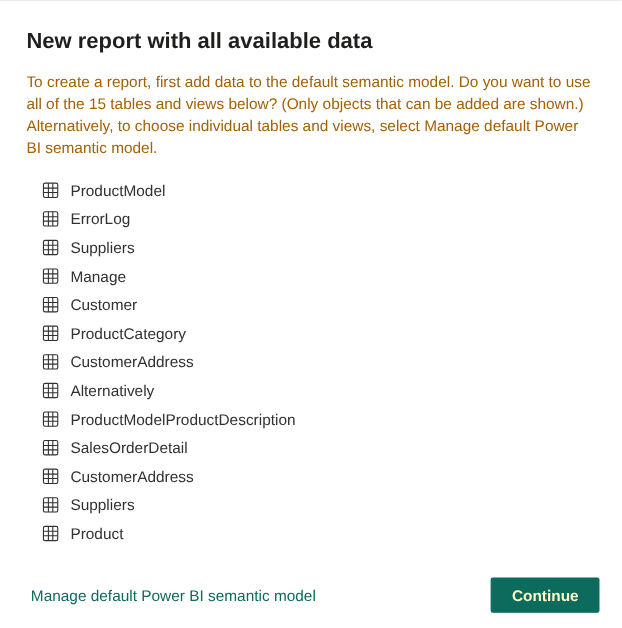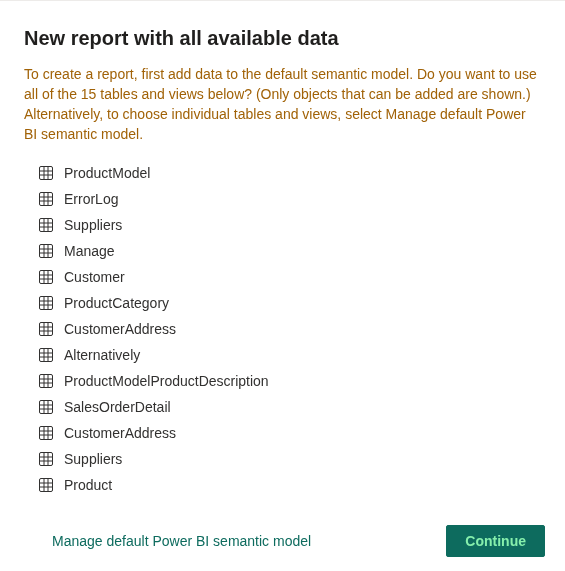--- a/index.html
+++ b/index.html
@@ -70,21 +70,20 @@
     height: 16px;
     flex-shrink: 0;
     display: block;
   }
   .footer {
     display: flex;
     align-items: center;
     justify-content: space-between;
     padding-top: 16px;
     gap: 8px;
-    margin-left: 24px;
   }
   .manage-link {
     color: #0d6b5e;
     font-size: 14px;
     text-decoration: none;
     cursor: pointer;
     padding-left: 4px;
   }
   .footer-buttons {
     display: flex;
@@ -95,21 +94,21 @@
     font-size: 14px;
     padding: 5px 18px;
     border-radius: 2px;
     cursor: pointer;
     border: 1px solid transparent;
     min-width: 72px;
     line-height: 20px;
   }
   .btn-primary {
     background: #0d6b5e;
-    color: #86efac;
+    color: #fef9c3;
     border-color: #0d6b5e;
     font-weight: 600;
   }
   .btn-secondary {
     background: #ffffff;
     color: #323130;
     border-color: #8a8886;
   }
 </style>
 </head>

